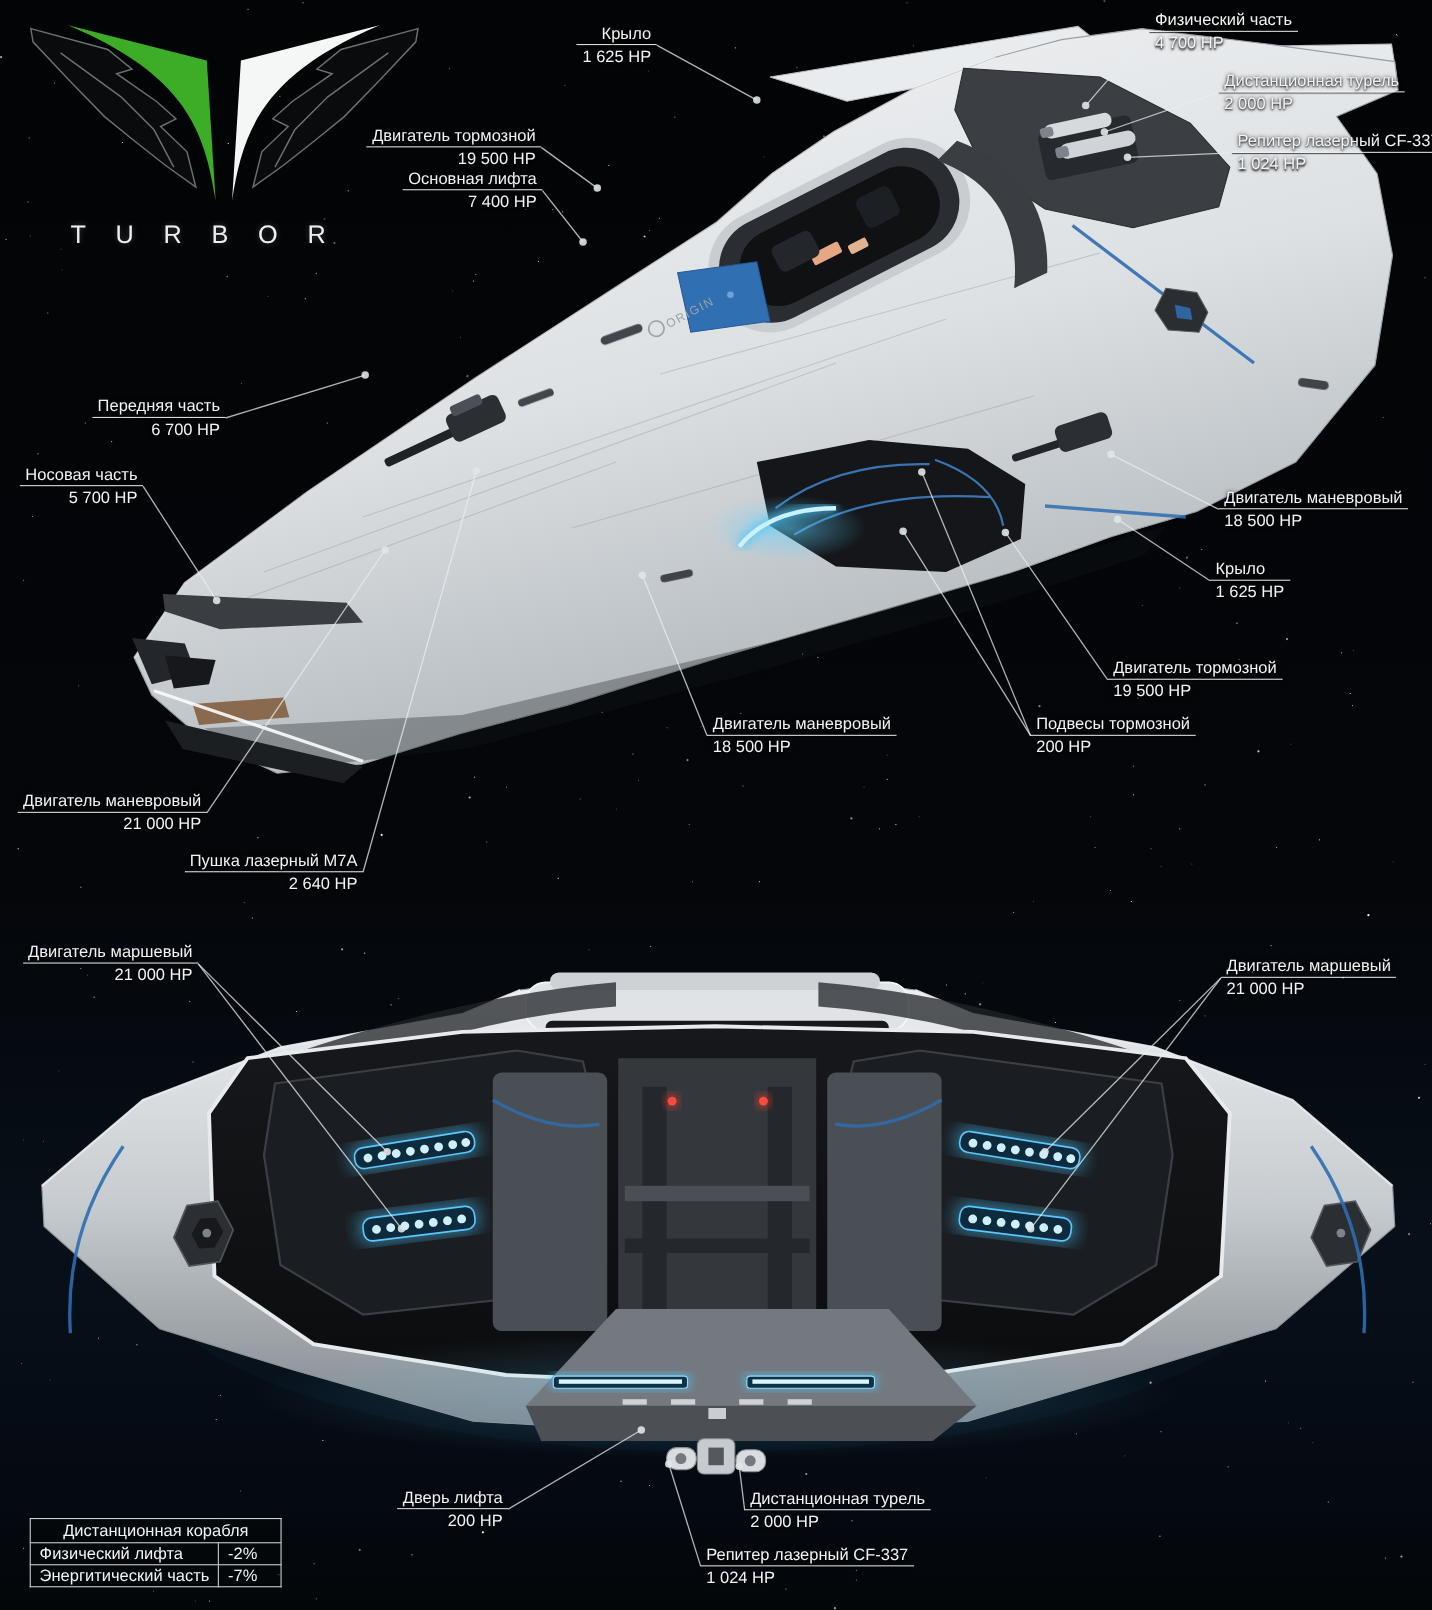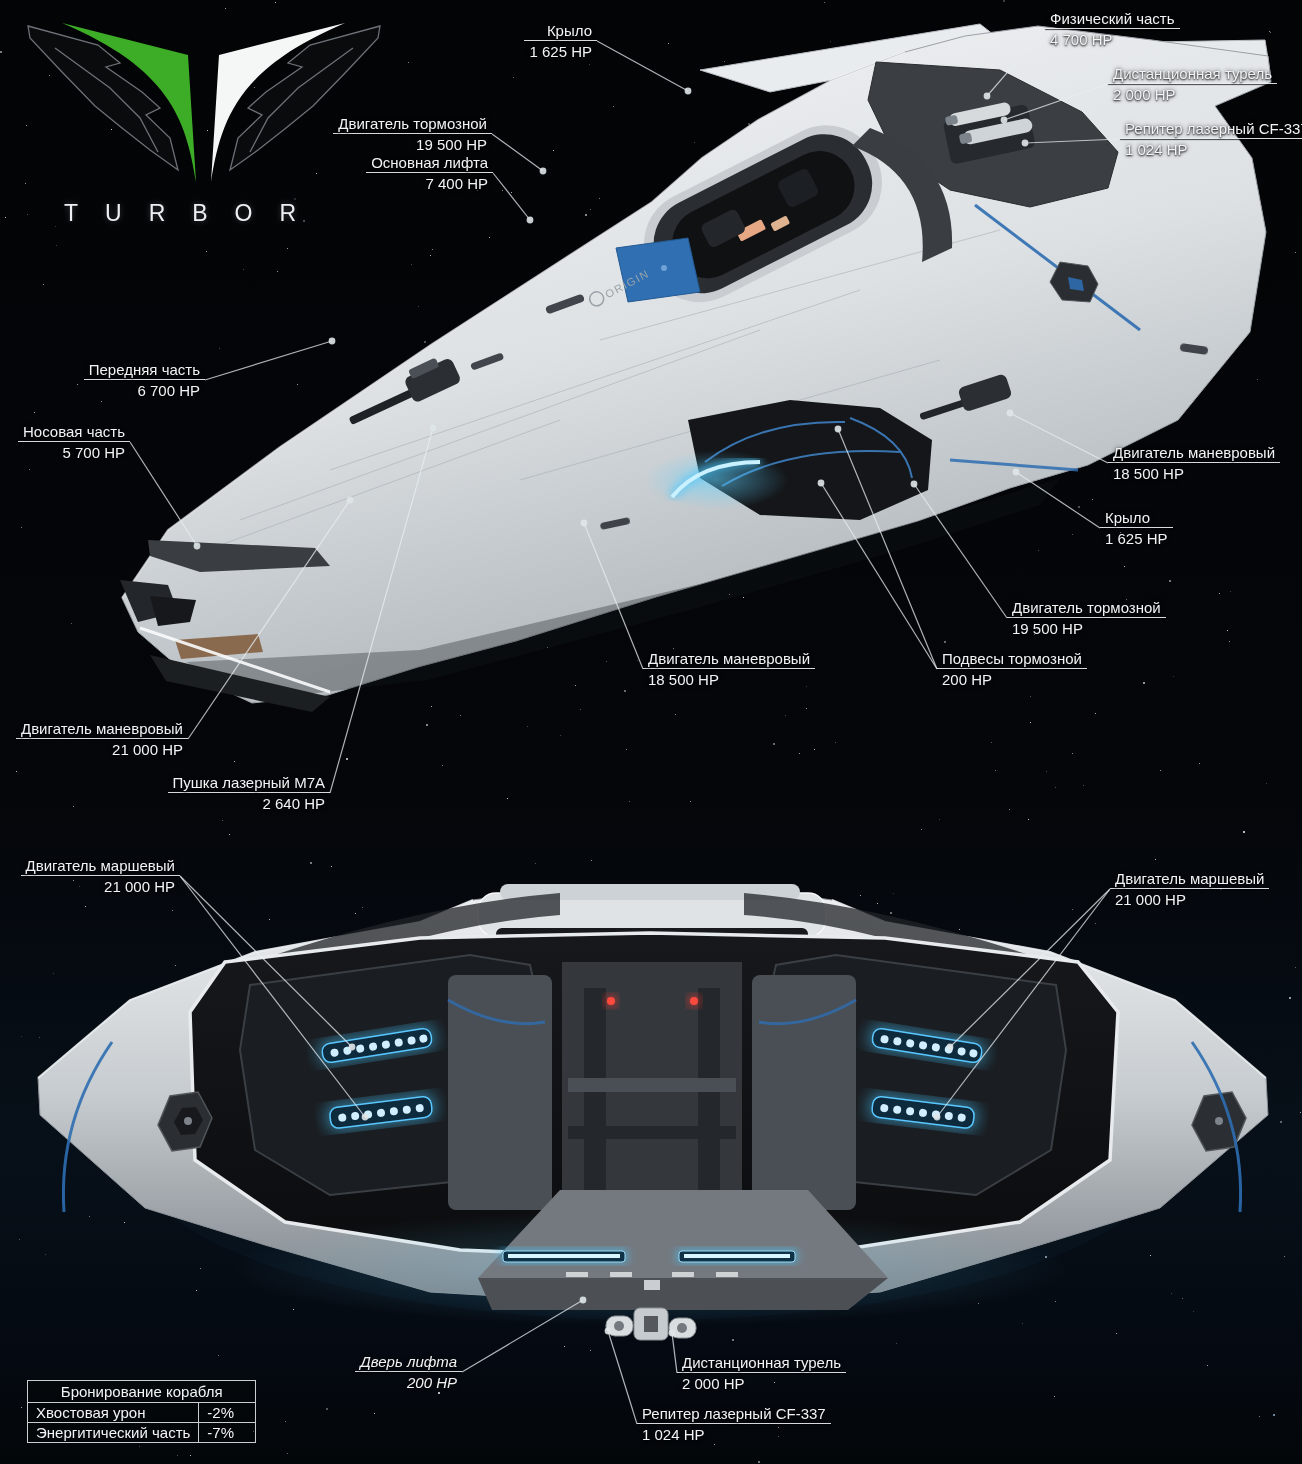--- a/index.html
+++ b/index.html
@@ -766,21 +766,21 @@
       <div class="callout right" style="right: 1122px; top: 856px;">
         <div class="c-title">Двигатель маршевый</div>
         <div class="c-rule"></div>
         <div class="c-value">21 000 HP</div>
       </div>
       <div class="callout left" style="left: 1110px; top: 869px;">
         <div class="c-title">Двигатель маршевый</div>
         <div class="c-rule"></div>
         <div class="c-value">21 000 HP</div>
       </div>
-      <div class="callout right" style="right: 840px; top: 1352px; font-style: italic;">
+      <div class="callout right" style="right: 840px; top: 1352px;">
         <div class="c-title">Дверь лифта</div>
         <div class="c-rule"></div>
         <div class="c-value">200 HP</div>
       </div>
       <div class="callout left" style="left: 677px; top: 1353px;">
         <div class="c-title">Дистанционная турель</div>
         <div class="c-rule"></div>
         <div class="c-value">2 000 HP</div>
       </div>
       <div class="callout left" style="left: 637px; top: 1404px;">
@@ -788,26 +788,26 @@
         <div class="c-rule"></div>
         <div class="c-value">1 024 HP</div>
       </div>
     </div>
 
   <div id="brand-name">TURBOR</div>
 
   <table id="armor">
     <thead>
       <tr>
-          <th colspan="2">Бронирование корабля</th>
+          <th colspan="2">Дистанционная корабля</th>
         </tr>
     </thead>
     <tbody id="armor-body">
         <tr>
-          <td>Хвостовая урон</td>
+          <td>Физический лифта</td>
           <td class="v">-2%</td>
         </tr>
         <tr>
           <td>Энергитический часть</td>
           <td class="v">-7%</td>
         </tr>
       </tbody>
   </table>
 </div>
 

